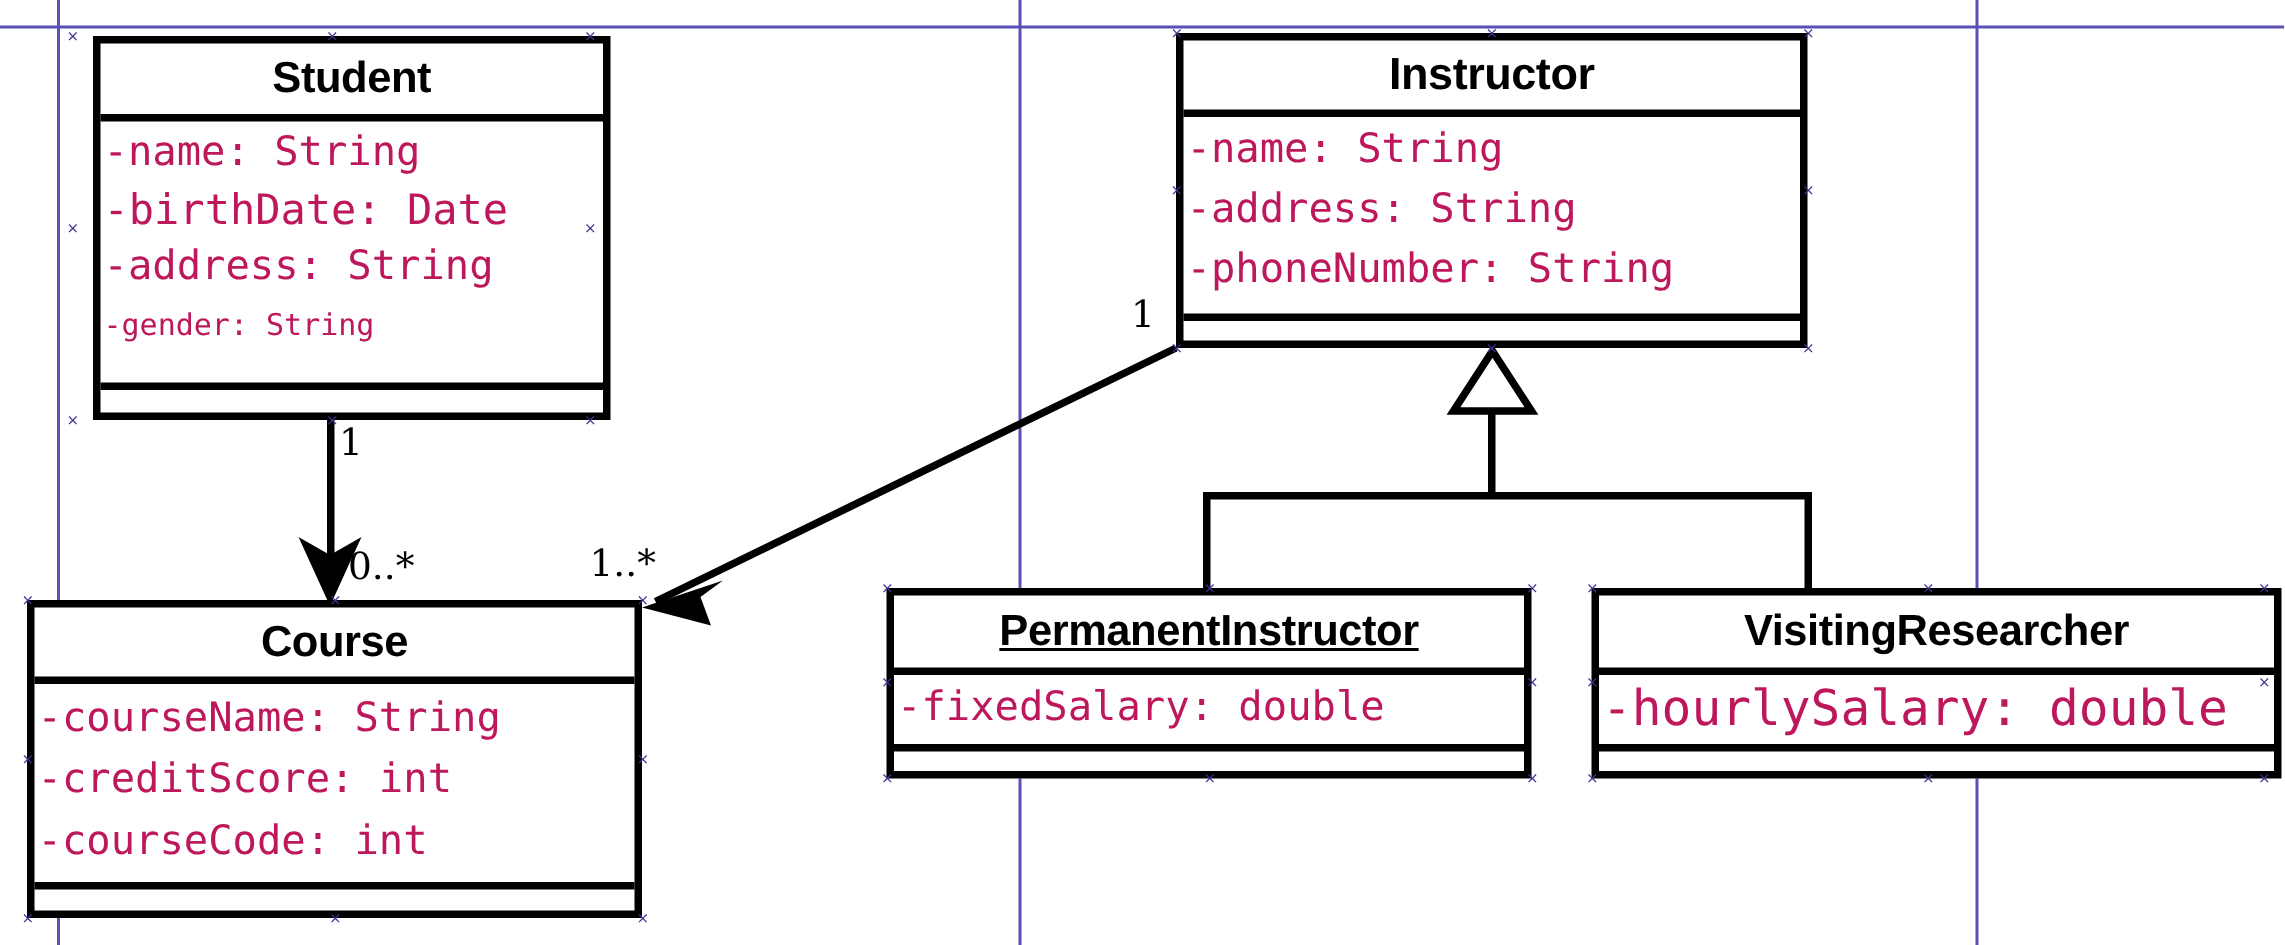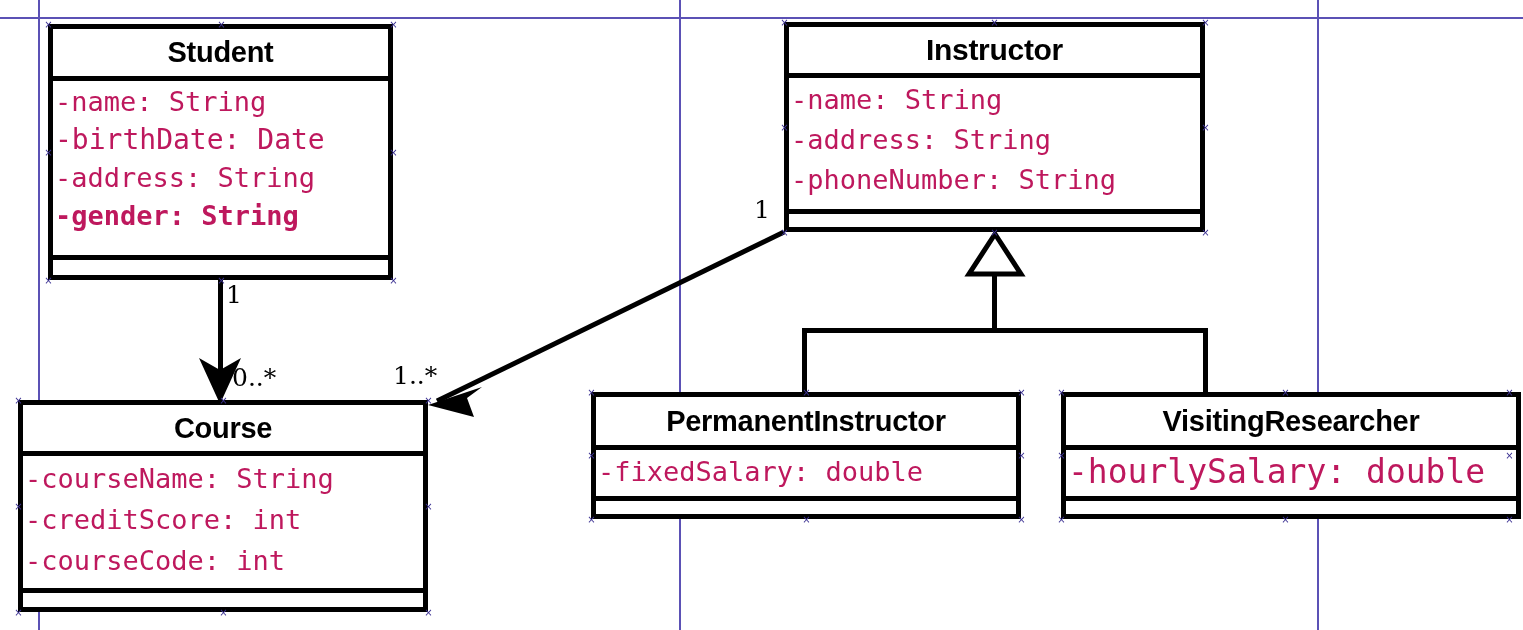--- a/index.html
+++ b/index.html
@@ -108,28 +108,28 @@
 </head>
 <body>
 
 <div id="canvas">
 
   <div class="guide h" style="top:17px;"></div>
   <div class="guide v" style="left:38px;"></div>
   <div class="guide v" style="left:679px;"></div>
   <div class="guide v" style="left:1317px;"></div>
 
-  <div class="uml-class" style="left:48px; top:24px; width:345px; height:256px;">
+  <div class="uml-class" style="left:62px; top:24px; width:345px; height:256px;">
     <div class="uml-title" style="height:47px; line-height:47px; font-size:29px;">Student</div>
     <div class="uml-sep"></div>
     <div class="uml-attrs">
       <div class="uml-attr" style="font-size:27px; line-height:38px;">-name: String</div>
       <div class="uml-attr" style="font-size:28px; line-height:38px;">-birthDate: Date</div>
       <div class="uml-attr" style="font-size:27px; line-height:38px;">-address: String</div>
-      <div class="uml-attr" style="font-size:27px; line-height:38px;font-weight:bold;">-gender: String</div>
+      <div class="uml-attr" style="font-size:20px; line-height:38px;">-gender: String</div>
     </div>
     <div class="uml-sep" style="position:absolute; bottom:15px; left:0;"></div>
     <div class="uml-methods" style="position:absolute; bottom:0; left:0; height:15px;"></div>
   </div>
   <div class="anchor" style="left:48px;  top:24px;"></div>
   <div class="anchor" style="left:221px; top:24px;"></div>
   <div class="anchor" style="left:393px; top:24px;"></div>
   <div class="anchor" style="left:48px;  top:152px;"></div>
   <div class="anchor" style="left:393px; top:152px;"></div>
   <div class="anchor" style="left:48px;  top:280px;"></div>
@@ -170,21 +170,21 @@
   <div class="anchor" style="left:18px;  top:400px;"></div>
   <div class="anchor" style="left:223px; top:400px;"></div>
   <div class="anchor" style="left:428px; top:400px;"></div>
   <div class="anchor" style="left:18px;  top:506px;"></div>
   <div class="anchor" style="left:428px; top:506px;"></div>
   <div class="anchor" style="left:18px;  top:612px;"></div>
   <div class="anchor" style="left:223px; top:612px;"></div>
   <div class="anchor" style="left:428px; top:612px;"></div>
 
   <div class="uml-class" style="left:591px; top:392px; width:430px; height:127px;">
-    <div class="uml-title" style="height:48px; line-height:48px; font-size:29px;">PermanentInstructor</div>
+    <div class="uml-title" style="height:48px; line-height:48px; font-size:29px;text-decoration:underline;">PermanentInstructor</div>
     <div class="uml-sep"></div>
     <div class="uml-attrs">
       <div class="uml-attr" style="font-size:27px; line-height:40px;">-fixedSalary: double</div>
     </div>
     <div class="uml-sep" style="position:absolute; bottom:13px; left:0;"></div>
     <div class="uml-methods" style="position:absolute; bottom:0; left:0; height:13px;"></div>
   </div>
   <div class="anchor" style="left:591px;  top:392px;"></div>
   <div class="anchor" style="left:806px;  top:392px;"></div>
   <div class="anchor" style="left:1021px; top:392px;"></div>

